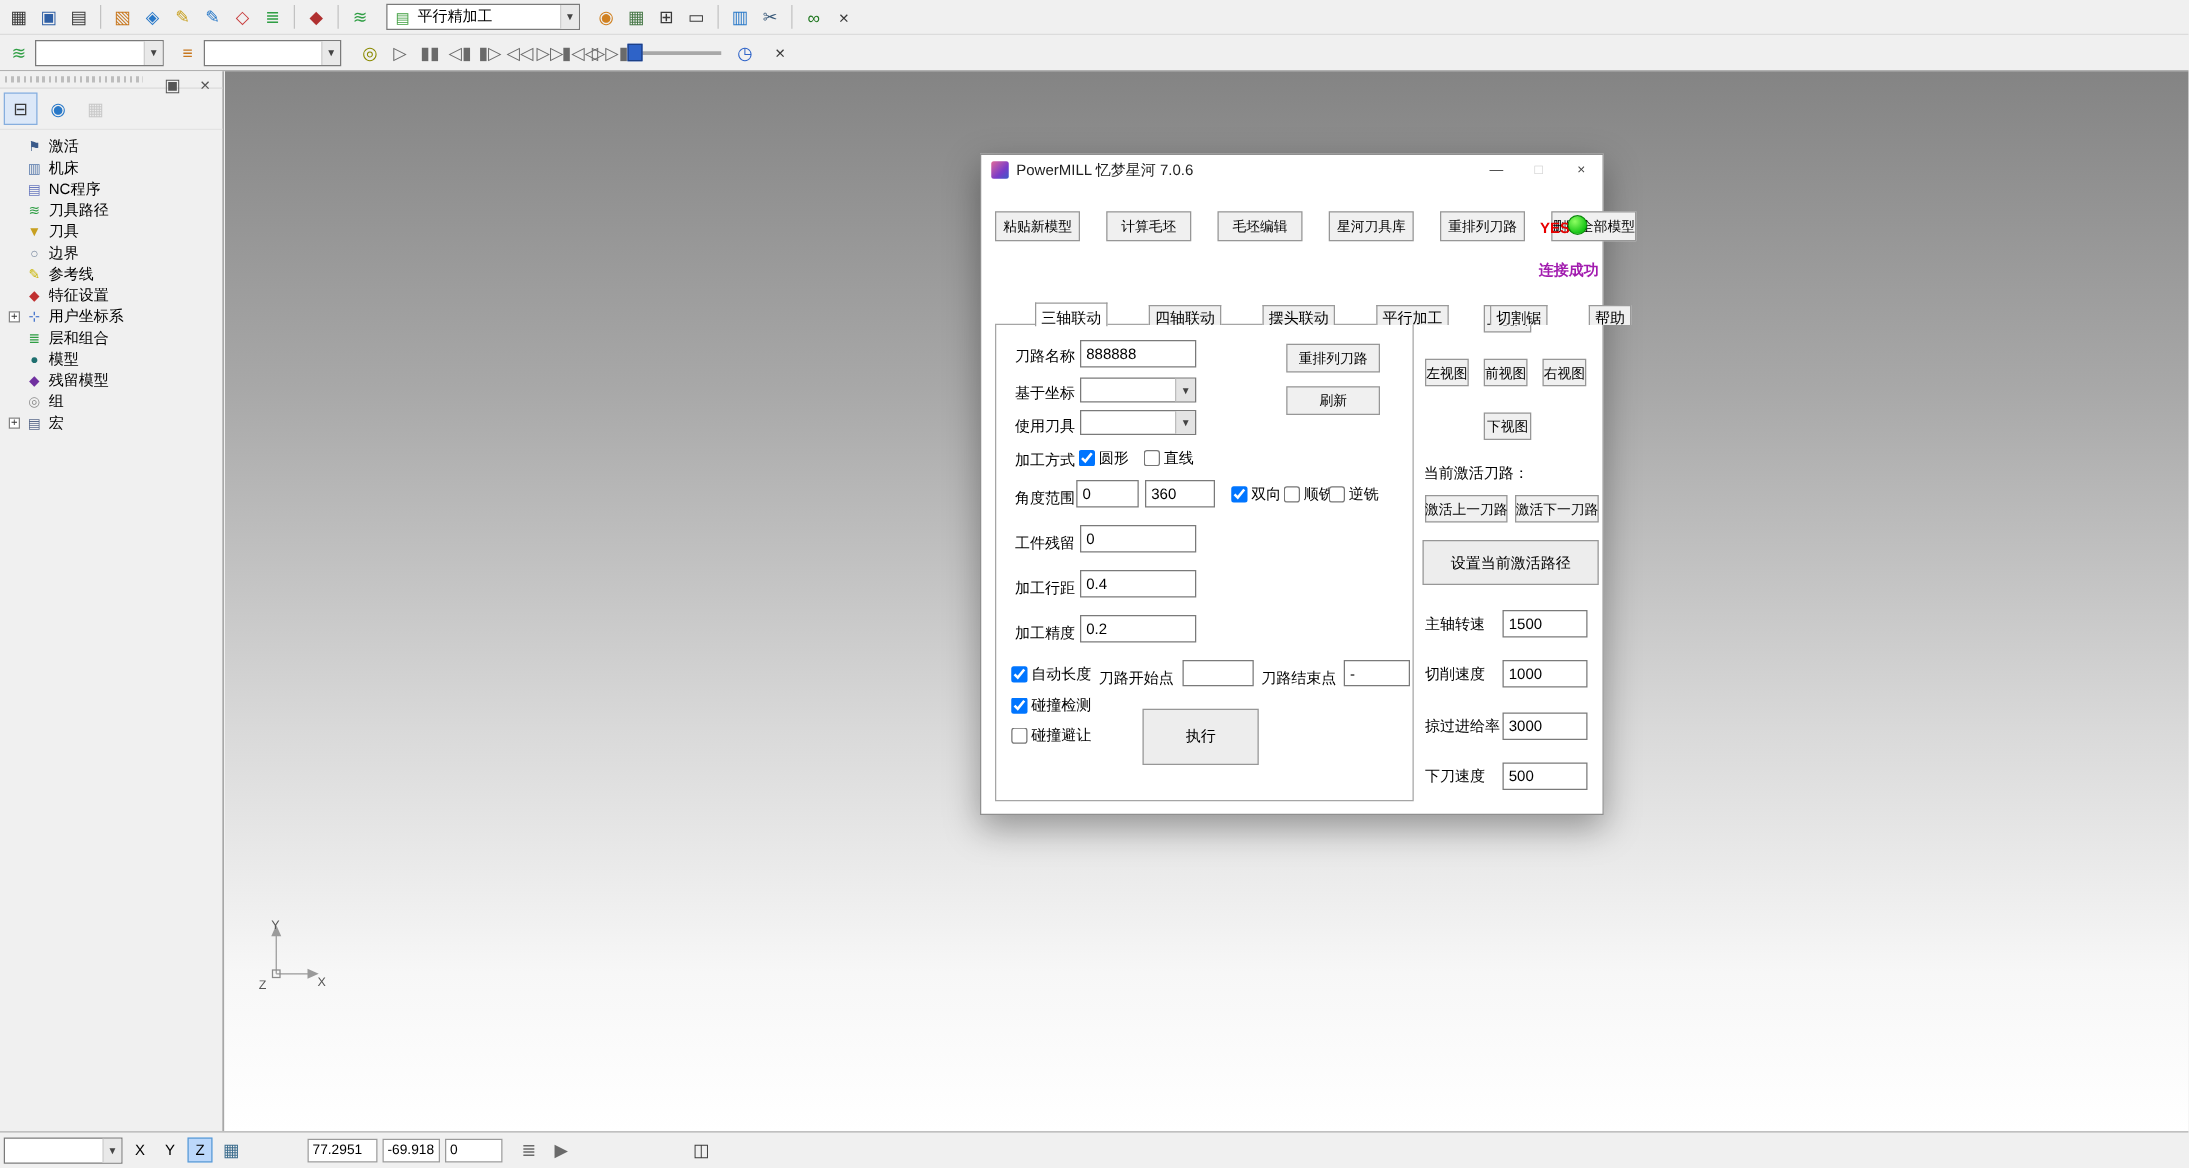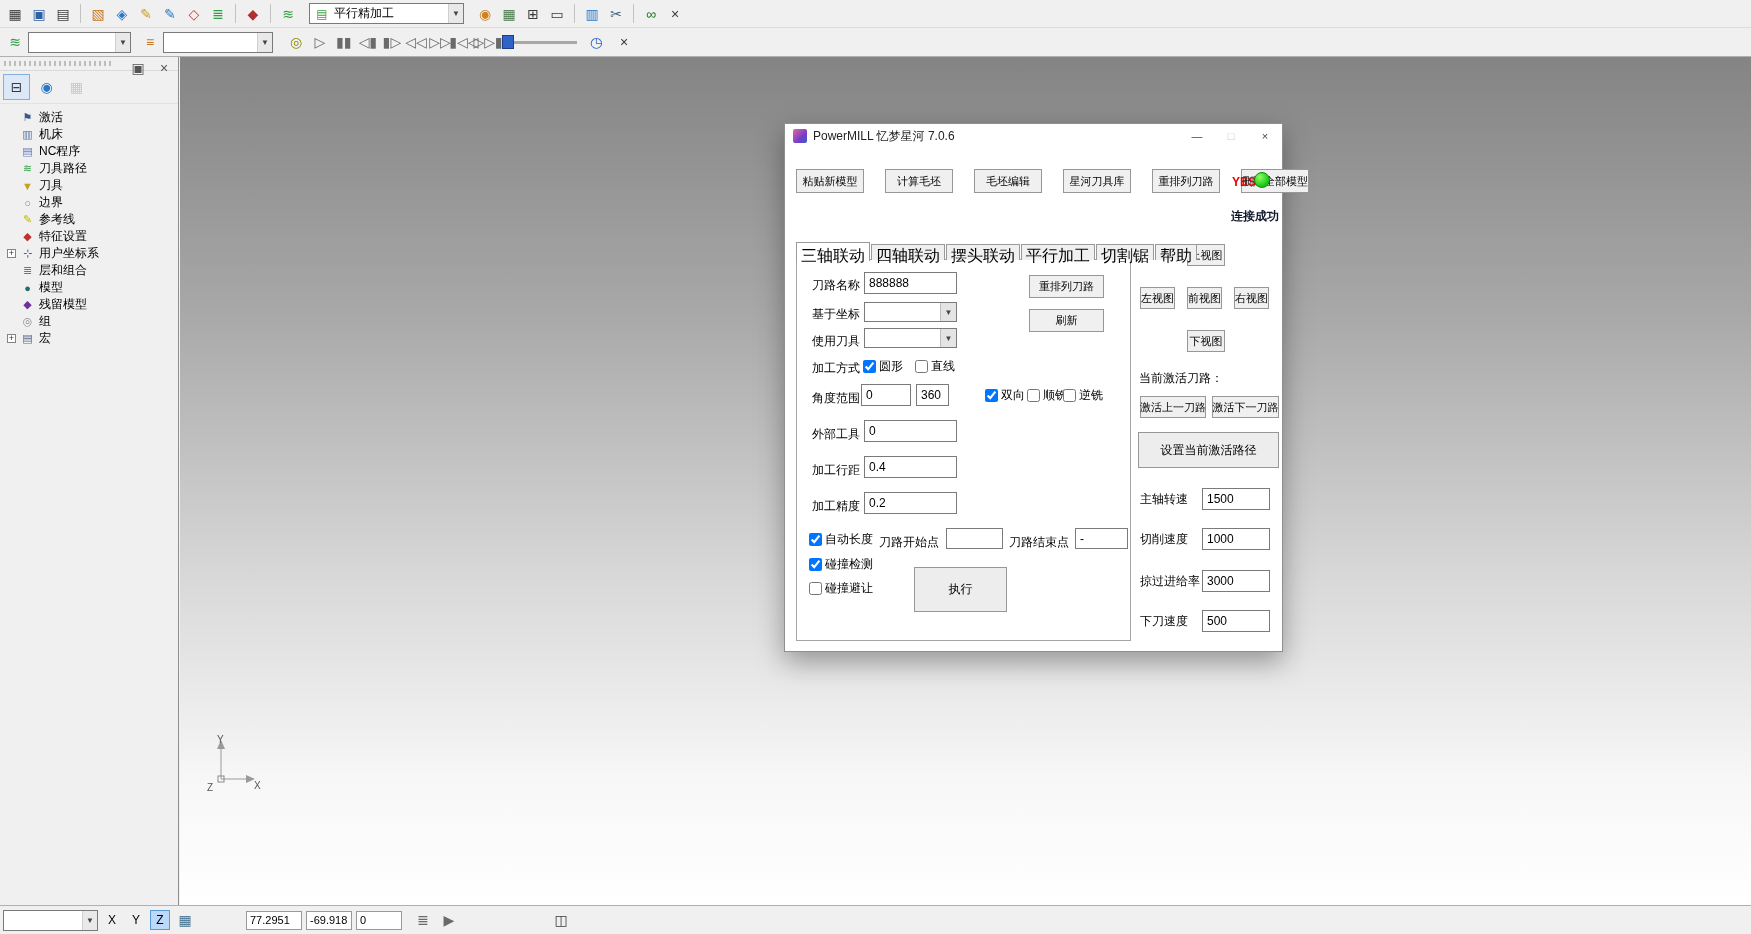--- a/index.html
+++ b/index.html
@@ -52,23 +52,23 @@
   .dlg-ctl.max { color:#c9c9c9; }
   .dlg-menu { height:20px; display:flex; align-items:center; padding:0 4px; }
   .dlg-menu span { padding:2px 7px; font-size:12px; white-space:nowrap; }
   .act-row { position:absolute; left:11px; display:flex; gap:21px; }
   .btn { background:#f0f0f0; border:1px solid #979797; display:inline-flex; align-items:center; justify-content:center;
     font-size:11px; font-family:inherit; cursor:default; white-space:nowrap; }
   .act-row .btn { width:68px; height:24px; }
   .yes-label { position:absolute; left:447px; top:51px; color:#e80000; font-weight:bold; font-size:12px; }
   .green-dot { position:absolute; left:469px; top:48px; width:16px; height:16px; border-radius:50%;
     background:radial-gradient(circle at 35% 30%,#8dff62,#17c517 70%); border:1px solid #0a8a0a; }
-  .connect-status { position:absolute; left:446px; top:84px; color:#0f172a; font-weight:bold; font-size:12px; }
+  .connect-status { position:absolute; left:446px; top:84px; color:#a21caf; font-weight:bold; font-size:12px; }
   .tabs { position:absolute; left:11px; top:118px; display:flex; gap:1px; align-items:flex-end; z-index:3; }
-  .tab { border:1px solid #9a9a9a; border-bottom:none; background:#f0f0f0; padding:1px 4px 1px; font-size:16px; height:16px; white-space:nowrap; }
+  .tab { border:1px solid #9a9a9a; border-bottom:none; background:#f0f0f0; padding:1px 4px 1px; font-size:12px; height:16px; white-space:nowrap;margin-left:32px; }
   .tab.active { background:#fff; height:19px; padding-top:3px; margin-bottom:-1px; }
   .tab-panel { position:absolute; left:11px; top:135px; width:335px; height:382px; border:1px solid #a5a5a5; background:#fff; z-index:2; }
   .flabel { position:absolute; font-size:12px; white-space:nowrap; }
   .txt { position:absolute; height:22px; border:1px solid #7a7a7a; background:#fff; font-size:12px; font-family:inherit; padding:0 4px; }
   .selectbox { position:absolute; height:20px; border:1px solid #7a7a7a; background:#fff; display:flex; }
   .selectbox .val { flex:1; font-size:12px; padding:2px 2px; }
   .selectbox .arr { width:16px; background:#e4e4e4; border-left:1px solid #bdbdbd; font-size:8px; color:#444;
     display:flex; align-items:center; justify-content:center; }
   .cbwrap { position:absolute; display:inline-flex; align-items:center; gap:3px; white-space:nowrap; font-size:12px; }
   .cbwrap input { width:13px; height:13px; margin:0; }
@@ -324,35 +324,35 @@
         <input type="checkbox" checked="" style="">
         <span>圆形</span>
       </label>
       <label class="cbwrap" style="left:118px;top:98px">
         <input type="checkbox" style="">
         <span>直线</span>
       </label>
 
       <span class="flabel" style="left:15px;top:130px">角度范围</span>
       <input class="txt" style="left: 64px; top: 124px; width: 50px;" value="0">
-      <input class="txt" style="left: 119px; top: 124px; width: 33px;" value="360">
+      <input class="txt" style="left: 119px; top: 124px; width: 56px;" value="360">
       <label class="cbwrap" style="left:188px;top:127px">
         <input type="checkbox" checked="" style="">
         <span>双向</span>
       </label>
       <label class="cbwrap" style="left:230px;top:127px">
         <input type="checkbox" style="">
         <span>顺铣</span>
       </label>
       <label class="cbwrap" style="left:266px;top:127px">
         <input type="checkbox" style="">
         <span>逆铣</span>
       </label>
 
-      <span class="flabel" style="left:15px;top:166px">外部工具</span>
+      <span class="flabel" style="left:15px;top:166px">工件残留</span>
       <input class="txt" style="left: 67px; top: 160px; width: 93px;" value="0">
 
       <span class="flabel" style="left:15px;top:202px">加工行距</span>
       <input class="txt" style="left: 67px; top: 196px; width: 93px;" value="0.4">
 
       <span class="flabel" style="left:15px;top:238px">加工精度</span>
       <input class="txt" style="left: 67px; top: 232px; width: 93px;" value="0.2">
 
       <label class="cbwrap" style="left:12px;top:271px">
         <input type="checkbox" checked="" style="">

